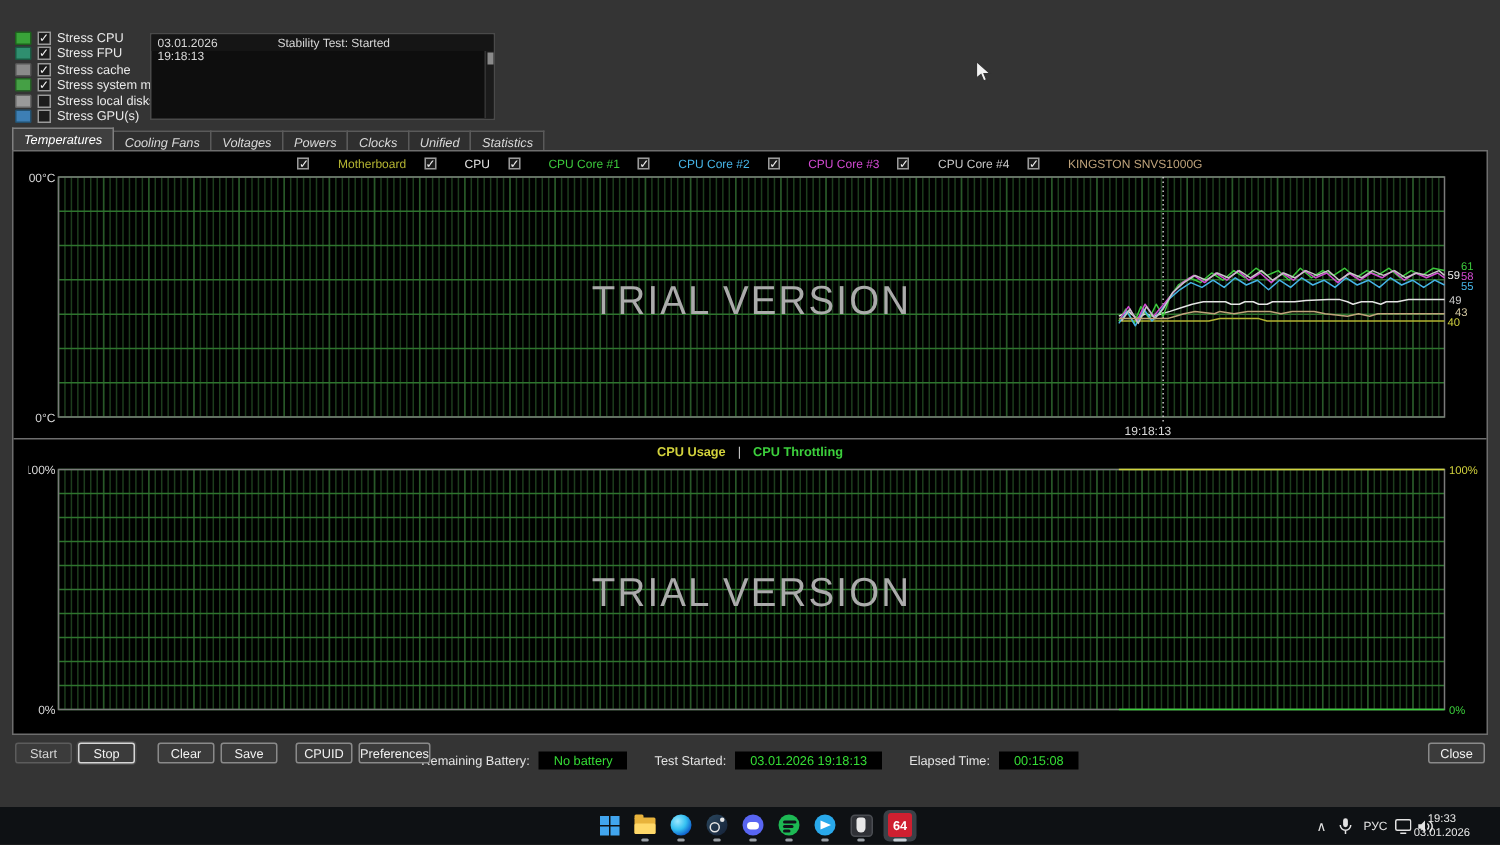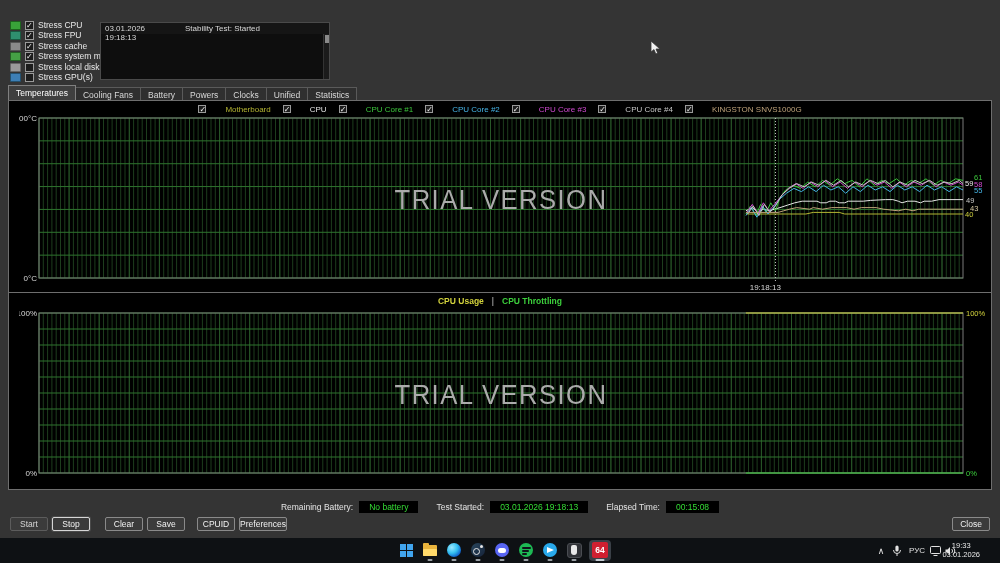--- a/index.html
+++ b/index.html
@@ -29,21 +29,21 @@
   
   #log-table{position:absolute;left:100px;top:22px;width:230px;height:58px;background:#0e0e0e;border:1px solid #4a4a4a;}
   #log-header{display:flex;height:11px;background:#1f1f1f;border-bottom:1px solid #3c3c3c;font-size:8px;color:#dcdcdc;}
   .log-col{padding:1px 4px;border-right:1px solid #3c3c3c;}
   .col-datetime{width:80px;flex:none;} .col-status{flex:1;}
   .log-row{display:flex;height:11px;font-size:8px;color:#d8d8d8;background:#151515;}
   .log-cell{padding:1px 4px;} .cell-datetime{width:80px;flex:none;} 
   #log-scrollbar{position:absolute;right:0;top:11px;bottom:0;width:6px;background:#1b1b1b;border-left:1px solid #333;}
   #log-scroll-thumb{position:absolute;top:1px;left:1px;width:4px;height:8px;background:#8a8a8a;}
   
-  #tabs{position:absolute;left:8px;top:85px;height:15px;display:flex;align-items:flex-end;}
+  #tabs{position:absolute;left:8px;top:85px;height:15px;display:flex;align-items:flex-end;font-style:italic;}
   .tab{height:13px;padding:2px 7px 0 7px;background:#2f2f2f;border:1px solid #5a5a5a;border-bottom:none;
        font-size:8.5px;color:#d8d8d8;white-space:nowrap;margin-right:-1px;}
   .tab.active{height:15px;background:#3f3f3f;border-color:#808080;color:#ffffff;position:relative;z-index:3;}
   
   #chart-panel{position:absolute;left:8px;top:100px;width:984px;height:390px;background:#000;border:1px solid #6e6e6e;}
   #legend{position:absolute;left:0;top:2px;width:100%;display:flex;justify-content:center;gap:12px;align-items:center;height:12px;}
   .legend-item{display:flex;align-items:center;gap:19px;}
   .legend-item .chk{width:8px;height:8px;}
   .legend-label{font-size:8px;white-space:nowrap;}
   .plot-svg{position:absolute;left:10px;}
@@ -54,21 +54,21 @@
   .watermark{position:absolute;left:292px;width:400px;text-align:center;font-size:27px;color:#ababab;
              letter-spacing:1.5px;transform:scaleX(0.95);white-space:nowrap;}
   #watermark-top{top:84px;} #watermark-bottom{top:279px;}
   svg text{font-family:"Liberation Sans",sans-serif;}
   
   #status-bar{position:absolute;left:0;top:499px;width:1000px;height:14px;display:flex;justify-content:center;gap:18px;align-items:flex-end;}
   .status-group{display:flex;align-items:center;gap:6px;}
   .status-label{font-size:8.5px;color:#e4e4e4;}
   .status-value{background:#000;color:#35dd35;font-size:8.5px;padding:1px 10px;min-width:46px;text-align:center;}
   
-  .btn{position:absolute;top:517px;height:14px;background:#3b3b3b;border:1px solid #8a8a8a;border-radius:2px;
+  .btn{position:absolute;top:495px;height:14px;background:#3b3b3b;border:1px solid #8a8a8a;border-radius:2px;
        color:#f2f2f2;font-size:8.5px;text-align:center;line-height:11px;padding:0;}
   #btn-start{left:10px;width:38px;border-color:#5c5c5c;color:#d6d6d6;}
   #btn-stop{left:52px;width:38px;border-color:#d6d6d6;box-shadow:0 0 0 1px #4a4a4a;}
   #btn-clear{left:105px;width:38px;}
   #btn-save{left:147px;width:38px;}
   #btn-cpuid{left:197px;width:38px;}
   #btn-preferences{left:239px;width:48px;}
   #btn-close{left:952px;width:38px;}
   
   #taskbar{position:absolute;left:0;top:538px;width:1000px;height:38px;background:#0e1114;}
@@ -156,21 +156,21 @@
       <div class="log-cell">Stability Test: Started</div>
     </div>
     <div id="log-scrollbar">
       <div id="log-scroll-thumb"></div>
     </div>
   </div>
 
   <div id="tabs">
     <div class="tab active">Temperatures</div>
     <div class="tab">Cooling Fans</div>
-    <div class="tab">Battery</div>
+    <div class="tab">Voltages</div>
     <div class="tab">Powers</div>
     <div class="tab">Clocks</div>
     <div class="tab">Unified</div>
     <div class="tab">Statistics</div>
   </div>
 
   <div id="chart-panel">
     <div id="legend">
       <span class="legend-item">
           <span class="chk checked"></span>

